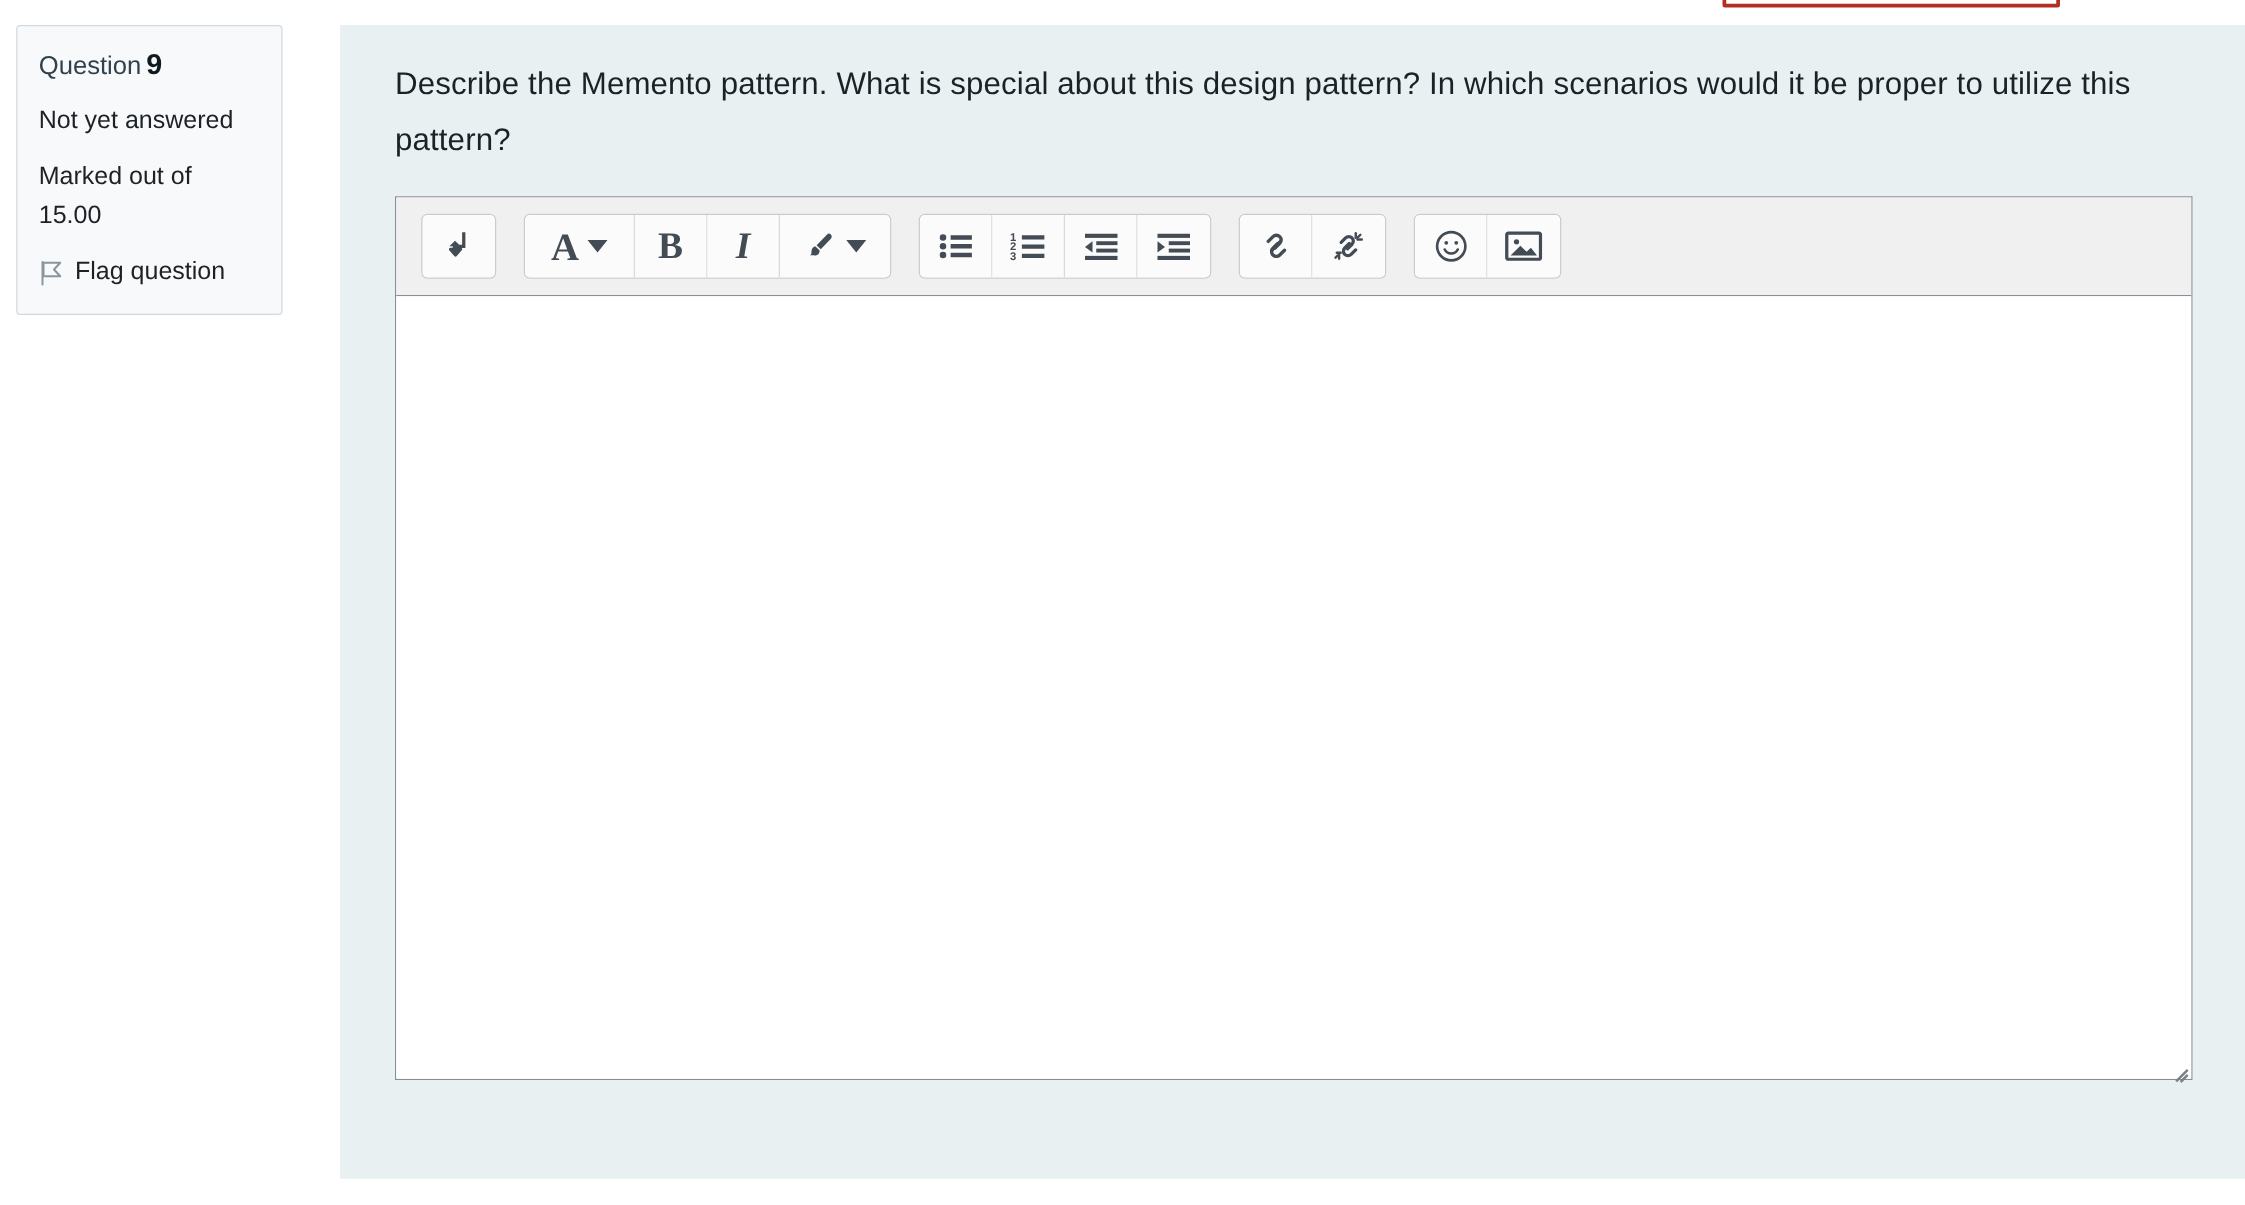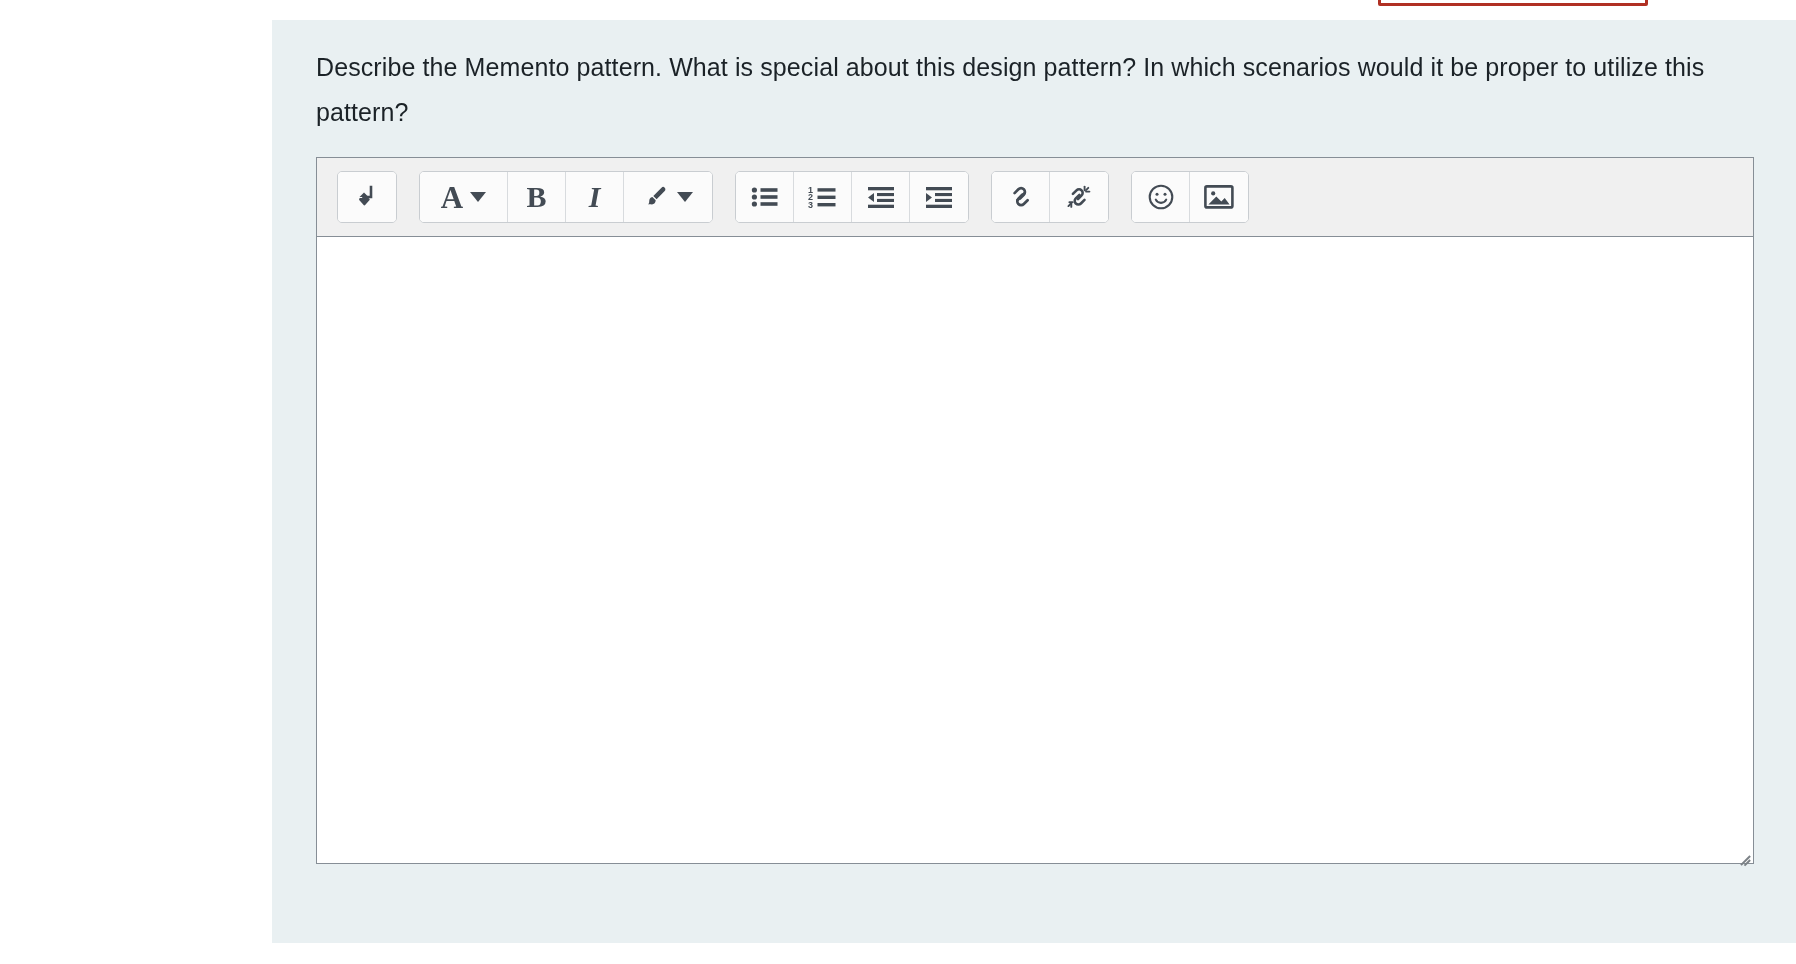--- a/index.html
+++ b/index.html
@@ -192,20 +192,36 @@
   .resize-handle i:nth-child(2) { bottom: 0px;  width: 8px; }
   svg { display: block; }
 </style>
 </head>
 <body>
 
 <div id="page">
 
   <div class="top-alert"></div>
 
+  <div class="question-info">
+    <div class="qno">
+      <span>Question</span><span class="num">9</span>
+    </div>
+    <div class="state">Not yet answered</div>
+    <div class="grade">Marked out of 15.00</div>
+    <div class="flag-row">
+      <span class="flag-icon">
+        <svg width="20" height="21" viewBox="0 0 20 21">
+          <path d="M3 1.5 V19.5" stroke="#8b959c" stroke-width="1.6" fill="none" stroke-linecap="round"></path>
+          <path d="M3.8 2.2 H17.2 L12.2 7.6 L17.2 13 H3.8 Z" stroke="#8b959c" stroke-width="1.6" fill="none" stroke-linejoin="round"></path>
+        </svg>
+      </span>
+      <span class="flag-label">Flag question</span>
+    </div>
+  </div>
 
   <div class="question-panel">
 
     <p class="qtext">Describe the Memento pattern. What is special about this design pattern? In which scenarios would it be proper to utilize this pattern?</p>
 
     <div class="editor-wrap">
 
       <div class="editor-toolbar">
 
         <div class="btn-group">

